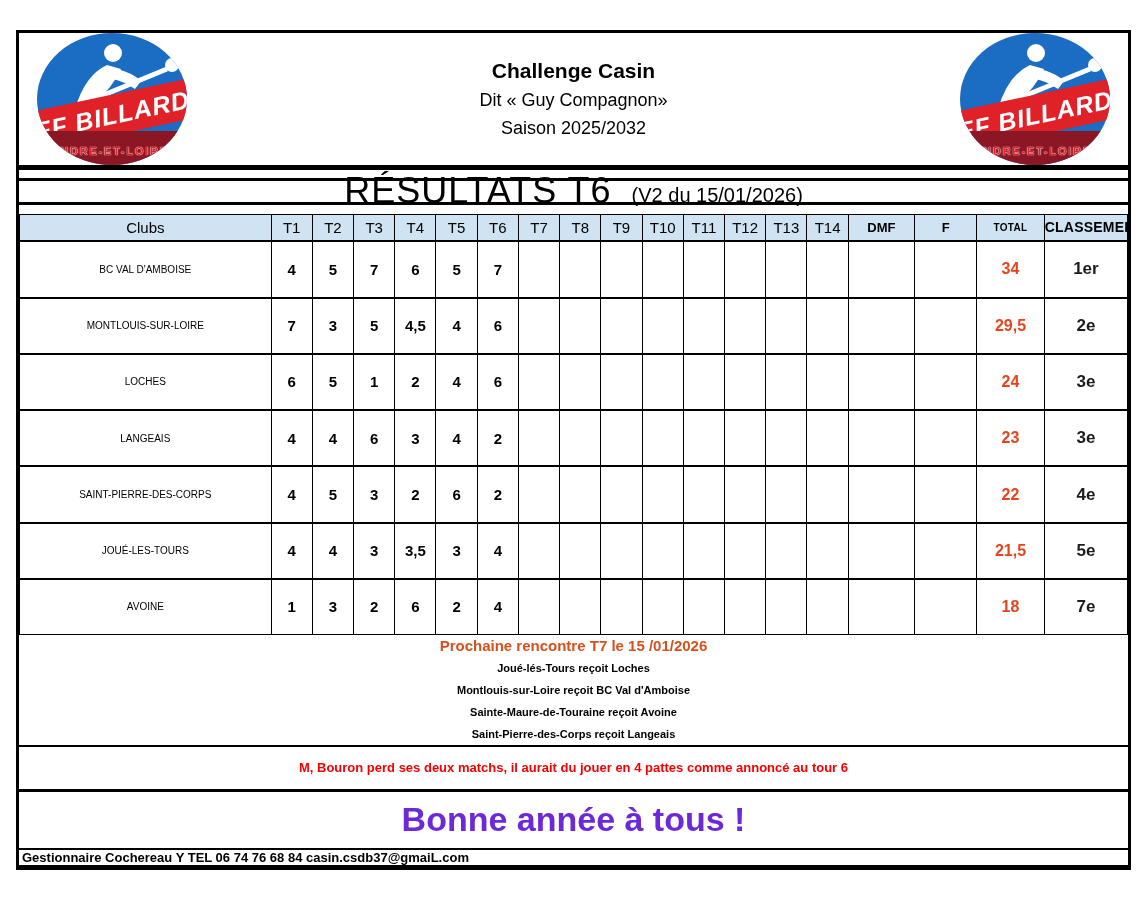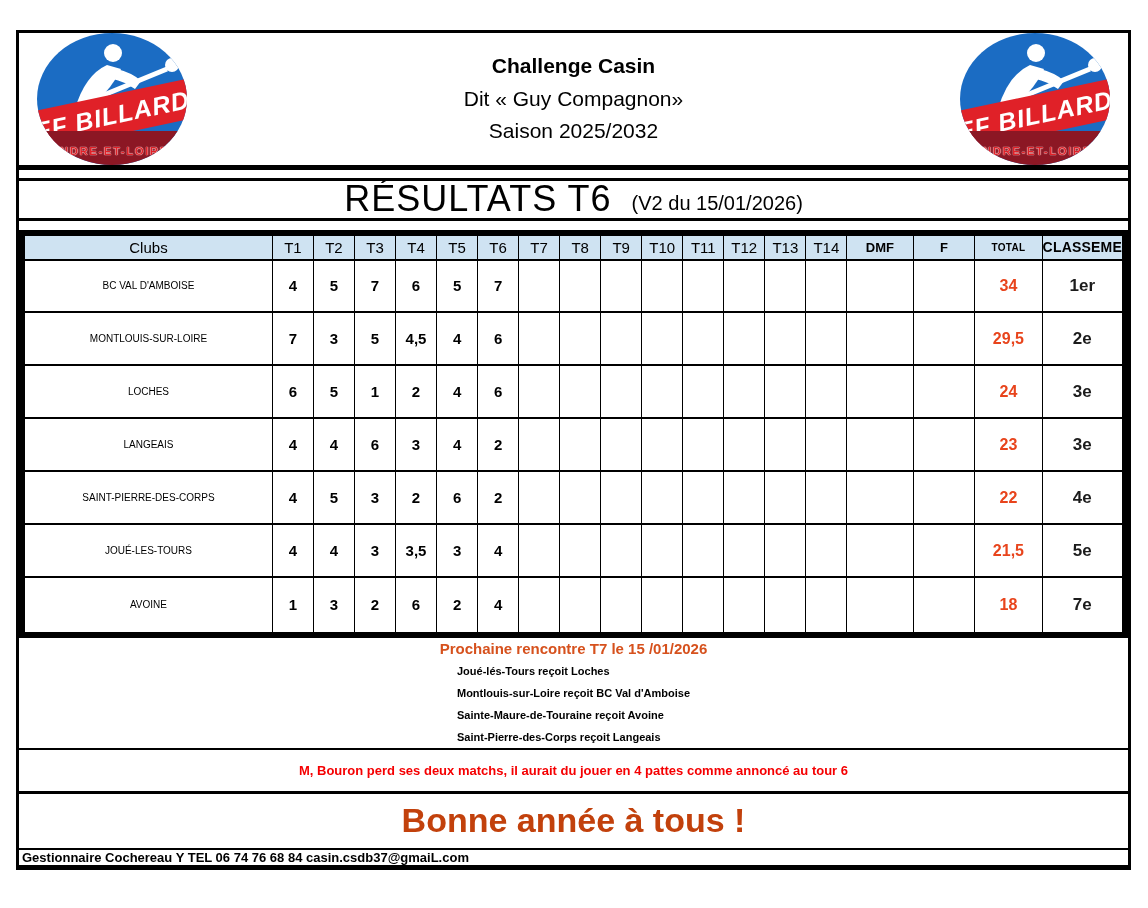--- a/index.html
+++ b/index.html
@@ -6,61 +6,61 @@
   html,body { width:1148px; height:908px; background:#fff; font-family:"Liberation Sans", sans-serif; color:#000; }
   .page { position:relative; width:1148px; height:908px; background:#fff; }
   .sheet { position:absolute; left:16px; top:30px; width:1115px; height:840px;
            border:3px solid #000; border-bottom-width:5px; background:#fff;
            display:flex; flex-direction:column; }
 
   
   .header-band { height:141px; display:flex; align-items:center; justify-content:space-between; padding:0 18px; }
   .titles { flex:1; text-align:center; line-height:1.55; }
   .title1 { font-size:21px; font-weight:700; }
-  .title2, .title3 { font-size:21px; font-weight:400; }
+  .title2, .title3 { font-size:18px; font-weight:400; }
 
   
   .logo { position:relative; width:150px; height:132px; border-radius:50%; overflow:hidden; background:#1b6cc3; flex:0 0 auto; }
   .logo svg.sil { position:absolute; left:4px; top:6px; width:142px; height:86px; }
   .logo .band { position:absolute; left:-25%; top:62px; width:150%; height:40px; background:#e02128;
                 transform:rotate(-12deg); display:flex; align-items:center; justify-content:center; }
   .logo .band span { color:#fff; font-weight:700; font-style:italic; font-size:25px; letter-spacing:1px; white-space:nowrap; }
   .logo .maroon { position:absolute; left:0; bottom:0; width:100%; height:34px; background:#8c1724; }
   .logo .region { position:absolute; left:0; bottom:8px; width:100%; text-align:center; color:#e02128;
                   font-size:11.5px; font-weight:700; letter-spacing:1.5px;
                   text-shadow:0 0 1px #fff, 0 0 1px #fff; }
 
   
   .thick-divider { height:5px; background:#000; margin-bottom:8px; }
-  .results-banner { height:43px; border-top:3px solid #000; border-bottom:3px solid #000; margin-bottom:9px;
+  .results-banner { height:27px; border-top:3px solid #000; border-bottom:3px solid #000; margin-bottom:9px;
                     display:flex; align-items:center; justify-content:center; gap:20px; }
   .results-title { font-size:36px; font-weight:400; letter-spacing:1px; }
   .results-version { font-size:20px; font-weight:400; padding-top:8px; }
 
   
-  table { width:100%; height:450px; border-collapse:collapse; table-layout:fixed; border:6px solid #000000; }
+  table { width:100%; height:450px; border-collapse:collapse; table-layout:fixed; border:1px solid #000000; }
   th, td { border:1px solid #000; text-align:center; vertical-align:middle; padding:0; overflow:hidden; white-space:nowrap; }
   thead th { background:#cfe3f2; height:27px; font-weight:400; font-size:15px; }
   thead th.col-dmf, thead th.col-f { font-weight:700; font-size:13px; }
   thead th.col-total { font-weight:700; font-size:10px; letter-spacing:.3px; }
   thead th.col-class { font-weight:700; font-size:14px; letter-spacing:.2px; }
   tbody td { border-top:2px solid #000; font-weight:700; font-size:15px; }
   td.cell-club { font-weight:400; font-size:10px; }
   td.cell-total { color:#e8441c; font-size:16px; }
   td.cell-class { font-size:17px; color:#1c1c1c; }
 
   
   .next-round { height:117px; border-bottom:2px solid #000; display:flex; flex-direction:column;
-                align-items:center; justify-content:center; }
+                align-items:center; justify-content:center; text-align:center; }
   .next-title { color:#d6511d; font-weight:700; font-size:15px; line-height:22px; }
   .match-line { font-weight:700; font-size:11px; line-height:22px; }
   .note { height:48px; border-bottom:3px solid #000; display:flex; align-items:center; justify-content:center;
           color:#f50002; font-weight:700; font-size:13px; }
   .greeting { height:62px; border-bottom:2px solid #000; display:flex; align-items:center; justify-content:center;
-              color:#c2410c; font-weight:700; font-size:34px; }
+              color:#6d28d9; font-weight:700; font-size:34px; }
   .footer { flex:1; display:flex; align-items:center; padding-left:3px; font-weight:700; font-size:13px;border-radius:11px; }
 </style>
 </head>
 <body>
 
 <div class="page">
   <div class="sheet">
 
     <div class="header-band">
 

